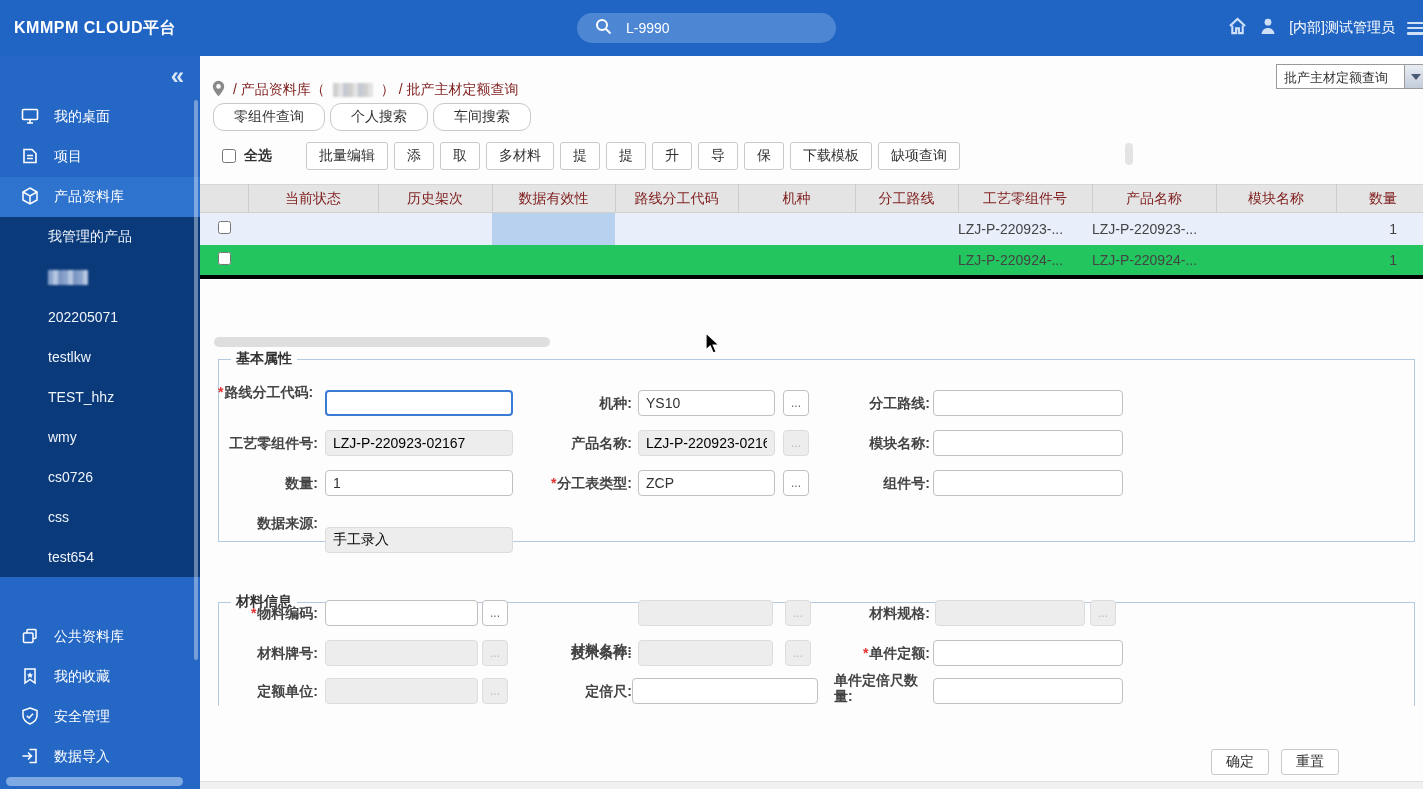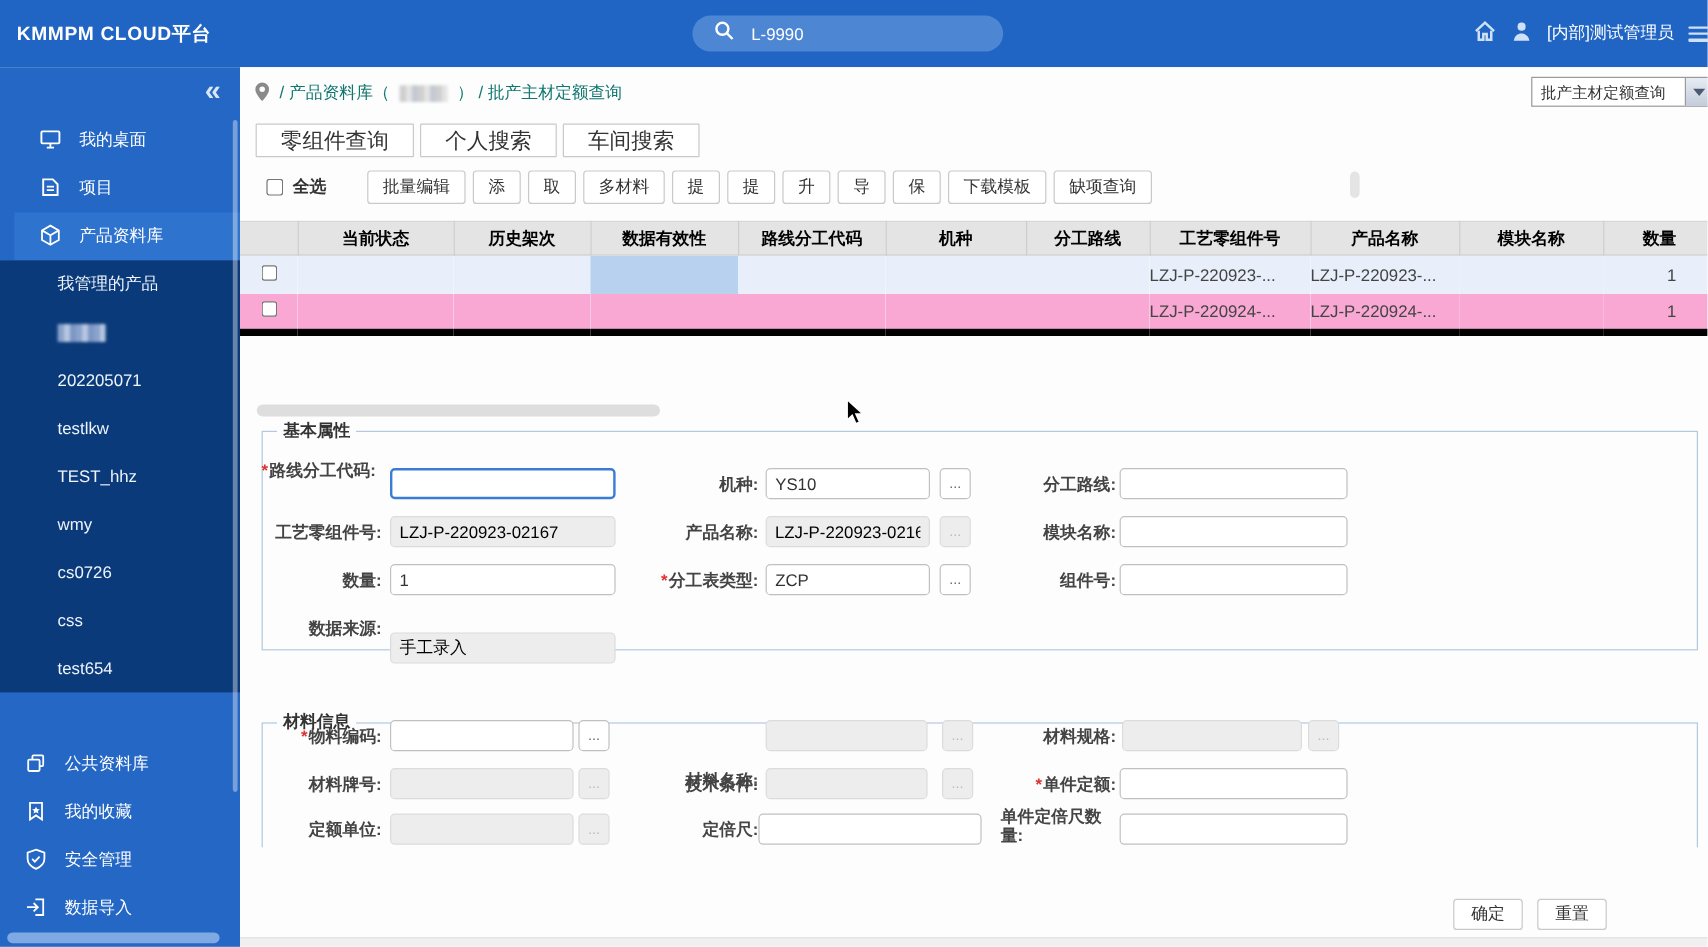--- a/index.html
+++ b/index.html
@@ -14,60 +14,60 @@
   .search-pill svg { flex:0 0 auto; }
   .search-text { color:#fff; font-size:14px; }
   .top-right { position:absolute; right:0; top:0; height:56px; display:flex; align-items:center; gap:12px; padding-right:4px; color:#fff; }
   .top-right .uname { font-size:14px; white-space:nowrap; }
   .burger { width:18px; height:13px; display:flex; flex-direction:column; justify-content:space-between; margin-right:-6px; }
   .burger span { display:block; height:2.5px; background:#cfe0f7; border-radius:1px; }
 
   
   #sidebar { position:absolute; left:0; top:56px; width:200px; height:733px; background:#2467c4; overflow:hidden; }
   .collapse { position:absolute; top:6px; right:16px; color:#d9e6f8; font-size:24px; font-weight:bold; cursor:pointer; }
-  .nav-top { position:absolute; top:41px; left:0; width:100%;margin-left:12px; }
+  .nav-top { position:absolute; top:41px; left:0; width:100%; }
   .nav-item { height:40px; display:flex; align-items:center; padding-left:20px; gap:14px; color:#fff; font-size:14px; cursor:pointer; }
   .nav-item.active { background:#2e73cd; }
   .nav-sub { position:absolute; top:161px; left:0; width:100%; background:#0b3a7a; }
   .nav-sub .sub-item { height:40px; display:flex; align-items:center; padding-left:48px; color:#eef4fc; font-size:14px; cursor:pointer; }
   .nav-bottom { position:absolute; top:561px; left:0; width:100%; }
   .sb-vscroll { position:absolute; right:2px; top:44px; width:4px; height:560px; background:rgba(255,255,255,.38); border-radius:2px; }
   .sb-hscroll { position:absolute; left:6px; bottom:3px; width:177px; height:9px; background:#7fa9e3; border-radius:5px; }
   .redacted { background:repeating-linear-gradient(90deg,#cfcfcf 0 5px,#e3e3e3 5px 10px,#c4c9d2 10px 15px); filter:blur(1.2px); border-radius:1px; }
   .redacted.blue { background:repeating-linear-gradient(90deg,#8aa3cc 0 5px,#b6c6e0 5px 10px,#7d97c4 10px 15px); }
 
   
   #main { position:absolute; left:200px; top:56px; width:1223px; height:733px; background:#fdfdfd; overflow:hidden; }
 
   .crumb-row { position:absolute; left:0; top:0; width:100%; height:44px; }
-  .crumb { position:absolute; left:12px; top:12px; display:flex; align-items:center; gap:8px; color:#0f766e; font-size:14px; }
+  .crumb { position:absolute; left:12px; top:24px; display:flex; align-items:center; gap:8px; color:#7f1d1d; font-size:14px; }
   .pageselect { position:absolute; left:1076px; top:8px; width:152px; height:25px; border:1px solid #9a9a9a; background:#fff; }
   .pageselect .val { position:absolute; left:7px; top:4px; font-size:13px; color:#333; white-space:nowrap; }
   .pageselect .arrow { position:absolute; right:0; top:0; width:23px; height:23px;
     background:linear-gradient(#e8edf4,#c3ccda); border-left:1px solid #9a9a9a; display:flex; align-items:center; justify-content:center; }
   .pageselect .arrow i { width:0; height:0; border-left:5px solid transparent; border-right:5px solid transparent; border-top:6px solid #4a5a74; }
 
   .tabs { position:absolute; left:13px; top:47px; display:flex; gap:5px; }
-  .tabbtn { height:28px; padding:0 20px; background:#fff; border:1px solid #c9c9c9; border-radius:1px; font-size:18px; color:#333; cursor:pointer; }
+  .tabbtn { height:28px; padding:0 20px; background:#fff; border:1px solid #c9c9c9; border-radius:11px; font-size:14px; color:#333; cursor:pointer; }
 
   .toolbar { position:absolute; left:22px; top:86px; display:flex; align-items:center; }
   .toolbar input[type=checkbox] { width:14px; height:14px; }
   .selall { margin-left:8px; margin-right:34px; font-size:14px; color:#333; font-weight:bold; }
   .tbtn { height:28px; margin-right:6px; padding:0 12px; background:#fff; border:1px solid #c9c9c9; border-radius:3px; font-size:14px; color:#333; cursor:pointer; white-space:nowrap; }
   .mini-vscroll { position:absolute; left:925px; top:87px; width:8px; height:22px; background:#e4e4e4; border-radius:4px; }
 
   
   #grid { position:absolute; left:0; top:128px; width:1223px; border-collapse:collapse; table-layout:fixed; font-size:14px; }
   #grid th { height:28px; background:#e4e4e4; border-top:1px solid #d6d6d6; border-bottom:1px solid #cfcfcf;
-    border-right:1px solid #cdcdcd; font-weight:bold; color:#000000; text-align:center; }
+    border-right:1px solid #cdcdcd; font-weight:normal; color:#7f1d1d; text-align:center; }
   #grid th:last-child { border-right:none; text-align:right; padding-right:26px; }
   #grid td { height:32px; color:#444; overflow:hidden; white-space:nowrap; text-overflow:ellipsis; }
   #grid tr.r1 td { background:#e8effa; }
   #grid tr.r1 td.selcell { background:#b7d1ee; }
-  #grid tr.r2 td { background:#f9a8d4; border-bottom:6px solid #000000; }
+  #grid tr.r2 td { background:#22c55e; border-bottom:4px solid #000000; }
   #grid td.qty { text-align:right; padding-right:26px; }
   #grid td.ckcell, #grid th.ckcell { text-align:center; }
   .cellblur { width:36px; height:16px; margin:0 auto; }
 
   .hscroll-thumb { position:absolute; left:14px; top:281px; width:336px; height:10px; background:#dedede; border-radius:5px; }
 
   
   #formview { position:absolute; left:0; top:290px; width:1223px; height:360px; overflow:hidden; }
   fieldset { position:absolute; left:18px; width:1197px; border:1px solid #b3c9df; }
   legend { margin-left:12px; padding:0 5px; font-size:14px; font-weight:bold; color:#333; }

